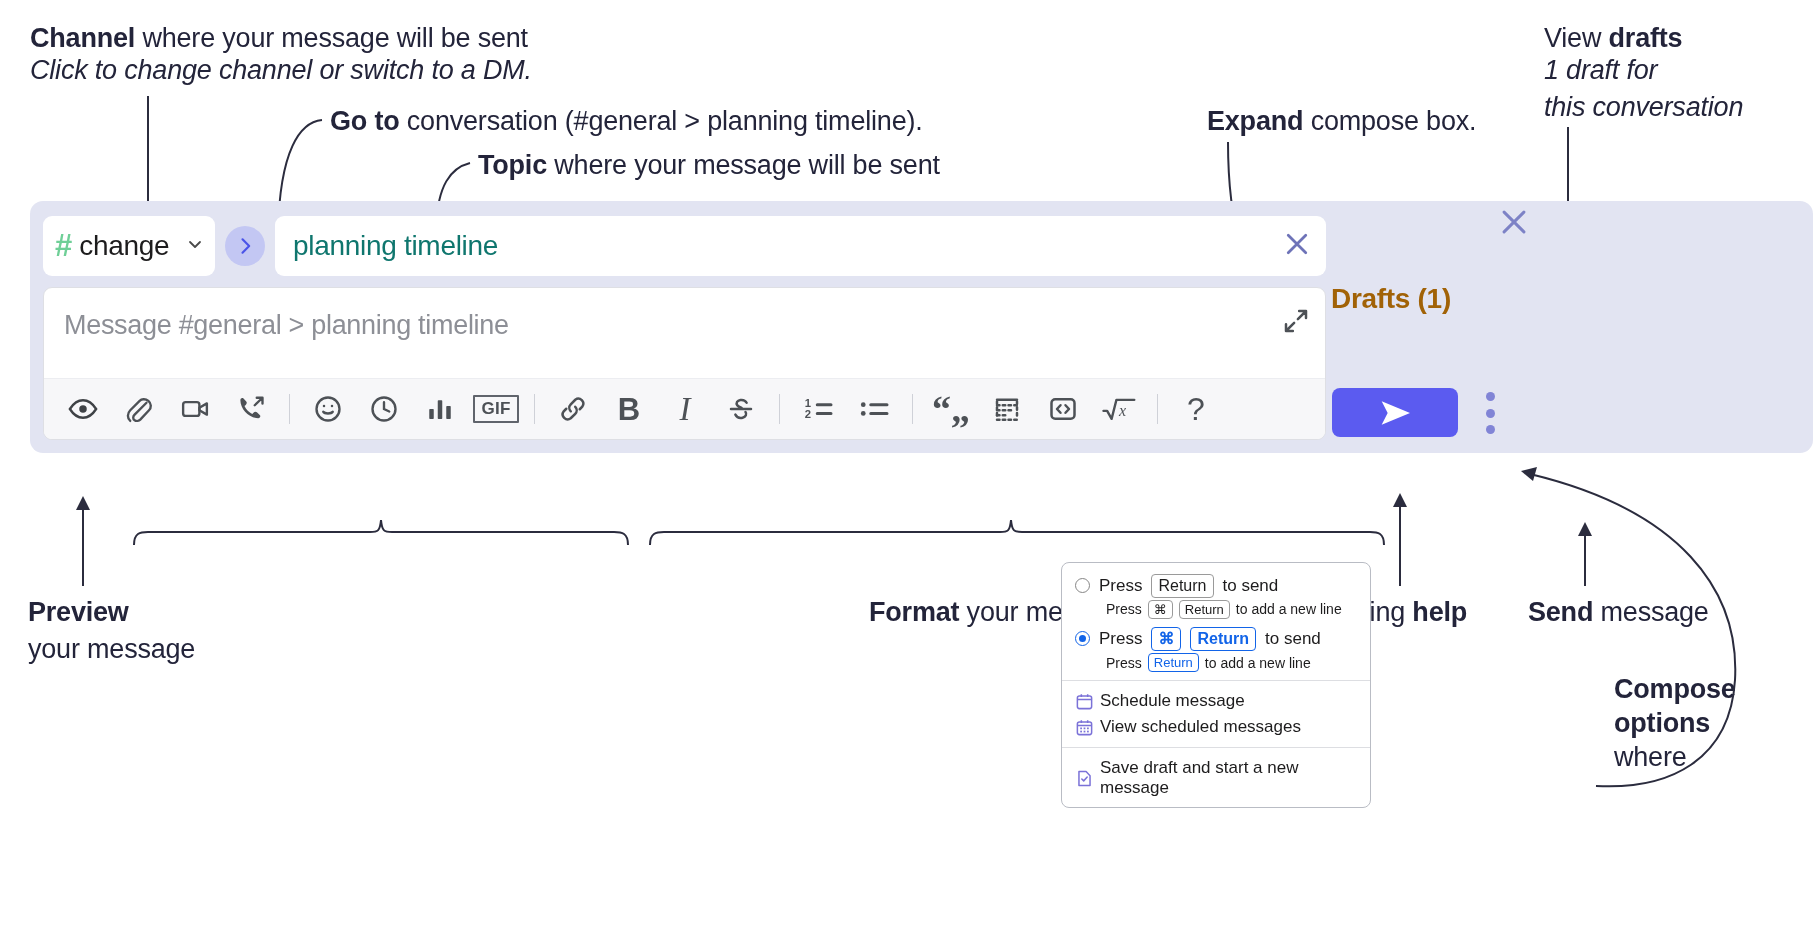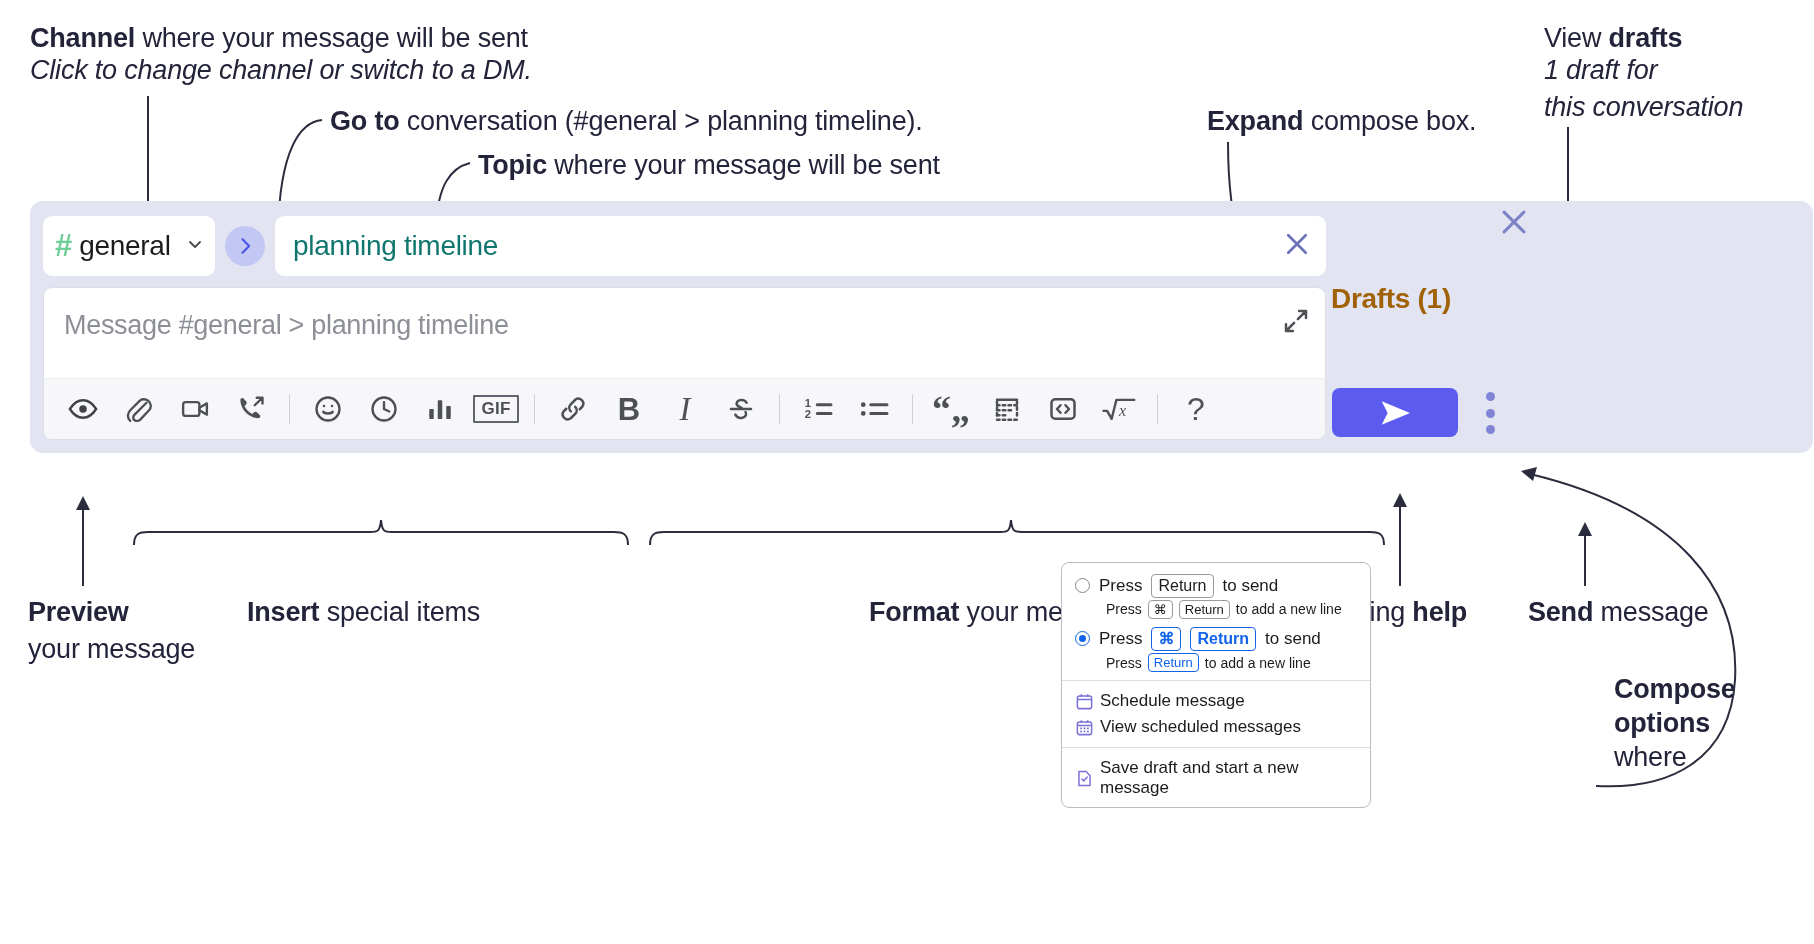--- a/index.html
+++ b/index.html
@@ -222,23 +222,20 @@
     <span>View </span><b>drafts</b>
   </div>
   <div class="anno ital" style="left:1544px; top:55px;">1 draft for</div>
   <div class="anno ital" style="left:1544px; top:92px;">this conversation</div>
 
   <div class="anno" style="left:28px; top:597px;">
     <b>Preview</b>
   </div>
   <div class="anno" style="left:28px; top:634px;">your message</div>
 
-  <div class="anno" style="left:247px; top:597px;">
-    <b>Insert</b><span> special items</span>
-  </div>
 
   <div class="anno" style="left:869px; top:597px;">
     <b>Format</b><span> your message</span>
   </div>
 
   <div class="anno" style="left:1278px; top:597px;">
     <span>Formatting </span><b>help</b>
   </div>
 
   <div class="anno" style="left:1528px; top:597px;">
@@ -308,21 +305,21 @@
       <span class="kdot"></span>
       <span class="kdot"></span>
     </div>
 
     <div id="compose-inner">
 
       <div class="hdr-row">
 
         <div id="channel-select">
           <span class="hash">#</span>
-          <span id="channel-name">general</span>
+          <span id="channel-name">change</span>
           <span>
             <svg class="chev" viewBox="0 0 16 16" fill="none" stroke="#4a4a4a" stroke-width="1.8" stroke-linecap="round" stroke-linejoin="round">
                 <path d="M3 6 L8 11 L13 6"></path>
               </svg>
           </span>
         </div>
 
         <div id="goto-btn">
           <svg viewBox="0 0 24 24" width="20" height="20" fill="none" stroke="#4b54e8" stroke-width="2.6" stroke-linecap="round" stroke-linejoin="round">
               <path d="M9 4 L17 12 L9 20"></path>

